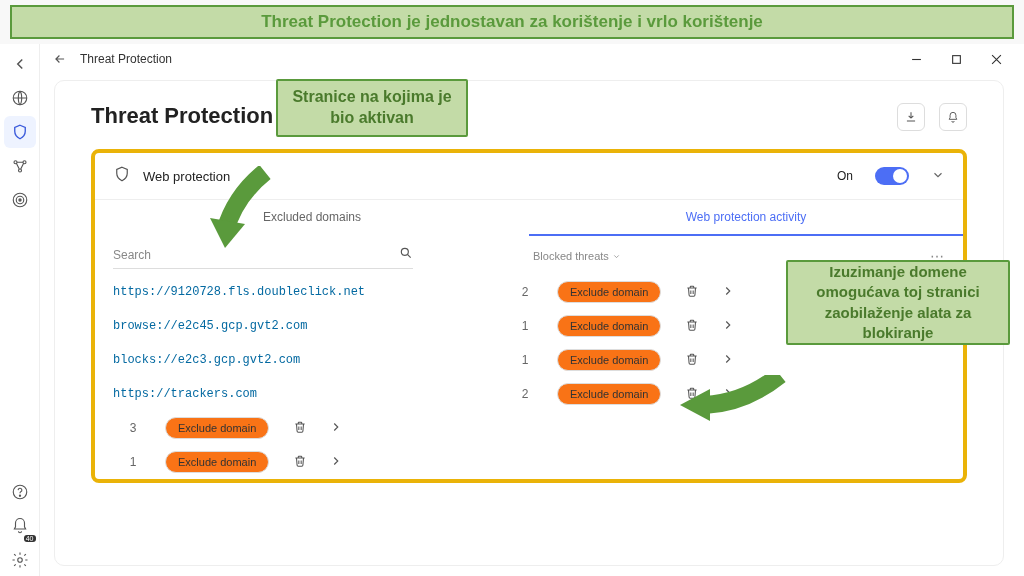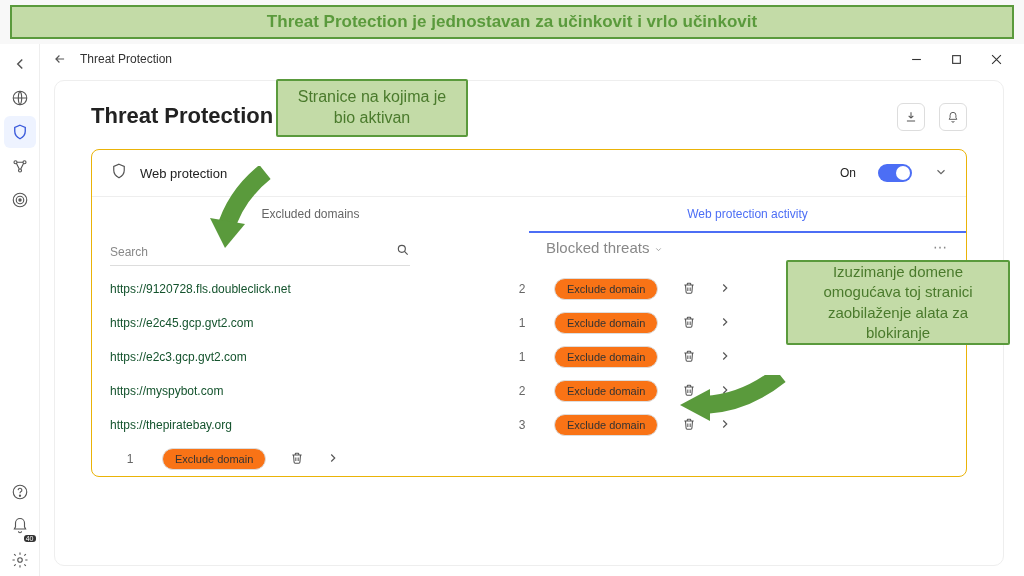--- a/index.html
+++ b/index.html
@@ -26,62 +26,62 @@
 .winbtn svg { width: 11px; height: 11px; }
 
 .card { margin: 6px 20px 10px 14px; background: #fff; border: 1px solid #eee; border-radius: 10px; padding: 22px 36px 14px 36px; flex: 1; overflow: hidden; }
 
 .card-header { display: flex; align-items: flex-start; }
 .card-header .pg-title { font-size: 22px; color: #222; font-weight: 600; }
 .card-header .pg-sub { font-size: 12px; color: #888; margin-top: 6px; max-width: 700px; line-height: 1.5; }
 .hdr-actions { margin-left: auto; display: flex; gap: 14px; color: #555; }
 .hdr-actions .icnbtn { width: 28px; height: 28px; border: 1px solid #ddd; border-radius: 6px; display: flex; align-items: center; justify-content: center; cursor: pointer; }
 
-.section { margin-top: 18px; border: 1px solid #eab308; border-radius: 8px; }
+.section { margin-top: 18px; border: 4px solid #eab308; border-radius: 8px; }
 
 .section-row { display: flex; align-items: center; padding: 12px 18px; gap: 12px; }
 .section-row .sr-label { font-size: 13px; color: #222; }
 .section-row .sr-right { margin-left: auto; display: flex; align-items: center; gap: 22px; font-size: 12px; color: #222; }
 .toggle { width: 34px; height: 18px; background: #4c6ef5; border-radius: 10px; position: relative; cursor: pointer; }
 .toggle::after { content: ''; position: absolute; width: 14px; height: 14px; background: #fff; border-radius: 50%; top: 2px; right: 2px; }
 .chev { cursor: pointer; color: #666; }
 .chev svg { width: 14px; height: 14px; }
 
 .tabs { display: flex; border-top: 1px solid #eee; }
 .tab { flex: 1; text-align: center; padding: 10px; font-size: 12px; color: #666; cursor: pointer; border-bottom: 2px solid transparent; }
 .tab.active { color: #4c6ef5; border-bottom-color: #4c6ef5; }
 
-.search-row { display: flex; padding: 6px 18px 6px 18px; gap: 36px; align-items: flex-start; }
+.search-row { display: flex; padding: 6px 18px 6px 18px; gap: 20px; align-items: center; }
 .search-box { flex: 0 0 300px; display: flex; align-items: center; border-bottom: 1px solid #ddd; padding: 4px 0; }
 .search-box input { border: none; outline: none; font-size: 12px; flex: 1; color: #333; }
 .search-box input::placeholder { color: #888; }
-.bt-hdr { font-size: 15px; color: #888; margin-left: 100px; }
+.bt-hdr { font-size: 11px; color: #888; margin-left: 100px; }
 .dots { margin-left: auto; color: #888; cursor: pointer; letter-spacing: 1px; font-size: 14px; }
 
 .rows { padding: 0; }
 .row { display: flex; align-items: center; padding: 6px 18px; gap: 12px; font-size: 12px; }
-.row .url { flex: 0 0 380px; color: #14532d; white-space: nowrap; overflow: hidden; text-overflow: ellipsis; }
+.row .url { flex: 0 0 380px; color: #0369a1; white-space: nowrap; overflow: hidden; text-overflow: ellipsis; font-family: Liberation Mono, monospace; }
 .row .cnt { width: 40px; text-align: center; color: #666; }
 .row .excl { border: 1px solid #ddd; border-radius: 14px; padding: 4px 12px; font-size: 11px; cursor: pointer; background: #f97316; color: #333; }
 .row .trash { margin-left: 12px; color: #555; cursor: pointer; }
 .row .trash svg, .row .gochev svg { width: 14px; height: 14px; }
 .row .gochev { margin-left: 10px; color: #555; cursor: pointer; }
 
 
-.callout { position: absolute; background: #c3dba7; border: 2px solid #5a9a3c; color: #4a7a2c; font-weight: normal; text-align: center; z-index: 20; border-radius: 2px; }
+.callout { position: absolute; background: #c3dba7; border: 2px solid #5a9a3c; color: #4a7a2c; font-weight: bold; text-align: center; z-index: 20; border-radius: 2px; }
 .callout1 { top: 79px; left: 276px; width: 192px; padding: 6px 10px; font-size: 16px; line-height: 1.3; }
 .callout2 { top: 260px; right: 14px; width: 224px; padding: 0 10px; font-size: 15px; line-height: 1.35; }
 
 .arrow { position: absolute; z-index: 19; }
 .arrow svg { display: block; }
 </style>
 </head>
 <body>
 
-<div class="banner">Threat Protection je jednostavan za učinkovit i vrlo učinkovit</div>
+<div class="banner">Threat Protection je jednostavan za korištenje i vrlo korištenje</div>
 
 <div class="callout callout1">Stranice na kojima je bio aktivan</div>
 <div class="arrow" style="top:166px;left:205px;">
   <svg width="80" height="90">
       <path d="M 60 6 Q 30 30 20 65" stroke="#5a9a3c" stroke-width="18" fill="none"></path>
       <path d="M 5 52 L 20 82 L 40 58 Z" fill="#5a9a3c"></path>
     </svg>
 </div>
 
 <div class="callout callout2">Izuzimanje domene omogućava toj stranici zaobilaženje alata za blokiranje</div>
@@ -245,54 +245,53 @@
               <span class="cnt">2</span>
               <button class="excl">Exclude domain</button>
               <span class="trash"><svg viewBox="0 0 24 24" fill="none" stroke="currentColor" stroke-width="1.8">
                   <path d="M4 7h16M9 7V5a1 1 0 0 1 1-1h4a1 1 0 0 1 1 1v2M6 7l1 12a2 2 0 0 0 2 2h6a2 2 0 0 0 2-2l1-12M10 11v6M14 11v6"></path>
                 </svg></span>
               <span class="gochev"><svg viewBox="0 0 24 24" fill="none" stroke="currentColor" stroke-width="2">
                   <path d="M9 6l6 6-6 6"></path>
                 </svg></span>
             </div>
             <div class="row">
-              <span class="url">https://e2c45.gcp.gvt2.com</span>
+              <span class="url">browse://e2c45.gcp.gvt2.com</span>
               <span class="cnt">1</span>
               <button class="excl">Exclude domain</button>
               <span class="trash"><svg viewBox="0 0 24 24" fill="none" stroke="currentColor" stroke-width="1.8">
                   <path d="M4 7h16M9 7V5a1 1 0 0 1 1-1h4a1 1 0 0 1 1 1v2M6 7l1 12a2 2 0 0 0 2 2h6a2 2 0 0 0 2-2l1-12M10 11v6M14 11v6"></path>
                 </svg></span>
               <span class="gochev"><svg viewBox="0 0 24 24" fill="none" stroke="currentColor" stroke-width="2">
                   <path d="M9 6l6 6-6 6"></path>
                 </svg></span>
             </div>
             <div class="row">
-              <span class="url">https://e2c3.gcp.gvt2.com</span>
+              <span class="url">blocks://e2c3.gcp.gvt2.com</span>
               <span class="cnt">1</span>
               <button class="excl">Exclude domain</button>
               <span class="trash"><svg viewBox="0 0 24 24" fill="none" stroke="currentColor" stroke-width="1.8">
                   <path d="M4 7h16M9 7V5a1 1 0 0 1 1-1h4a1 1 0 0 1 1 1v2M6 7l1 12a2 2 0 0 0 2 2h6a2 2 0 0 0 2-2l1-12M10 11v6M14 11v6"></path>
                 </svg></span>
               <span class="gochev"><svg viewBox="0 0 24 24" fill="none" stroke="currentColor" stroke-width="2">
                   <path d="M9 6l6 6-6 6"></path>
                 </svg></span>
             </div>
             <div class="row">
-              <span class="url">https://myspybot.com</span>
+              <span class="url">https://trackers.com</span>
               <span class="cnt">2</span>
               <button class="excl">Exclude domain</button>
               <span class="trash"><svg viewBox="0 0 24 24" fill="none" stroke="currentColor" stroke-width="1.8">
                   <path d="M4 7h16M9 7V5a1 1 0 0 1 1-1h4a1 1 0 0 1 1 1v2M6 7l1 12a2 2 0 0 0 2 2h6a2 2 0 0 0 2-2l1-12M10 11v6M14 11v6"></path>
                 </svg></span>
               <span class="gochev"><svg viewBox="0 0 24 24" fill="none" stroke="currentColor" stroke-width="2">
                   <path d="M9 6l6 6-6 6"></path>
                 </svg></span>
             </div>
             <div class="row">
-              <span class="url">https://thepiratebay.org</span>
               <span class="cnt">3</span>
               <button class="excl">Exclude domain</button>
               <span class="trash"><svg viewBox="0 0 24 24" fill="none" stroke="currentColor" stroke-width="1.8">
                   <path d="M4 7h16M9 7V5a1 1 0 0 1 1-1h4a1 1 0 0 1 1 1v2M6 7l1 12a2 2 0 0 0 2 2h6a2 2 0 0 0 2-2l1-12M10 11v6M14 11v6"></path>
                 </svg></span>
               <span class="gochev"><svg viewBox="0 0 24 24" fill="none" stroke="currentColor" stroke-width="2">
                   <path d="M9 6l6 6-6 6"></path>
                 </svg></span>
             </div>
             <div class="row">

